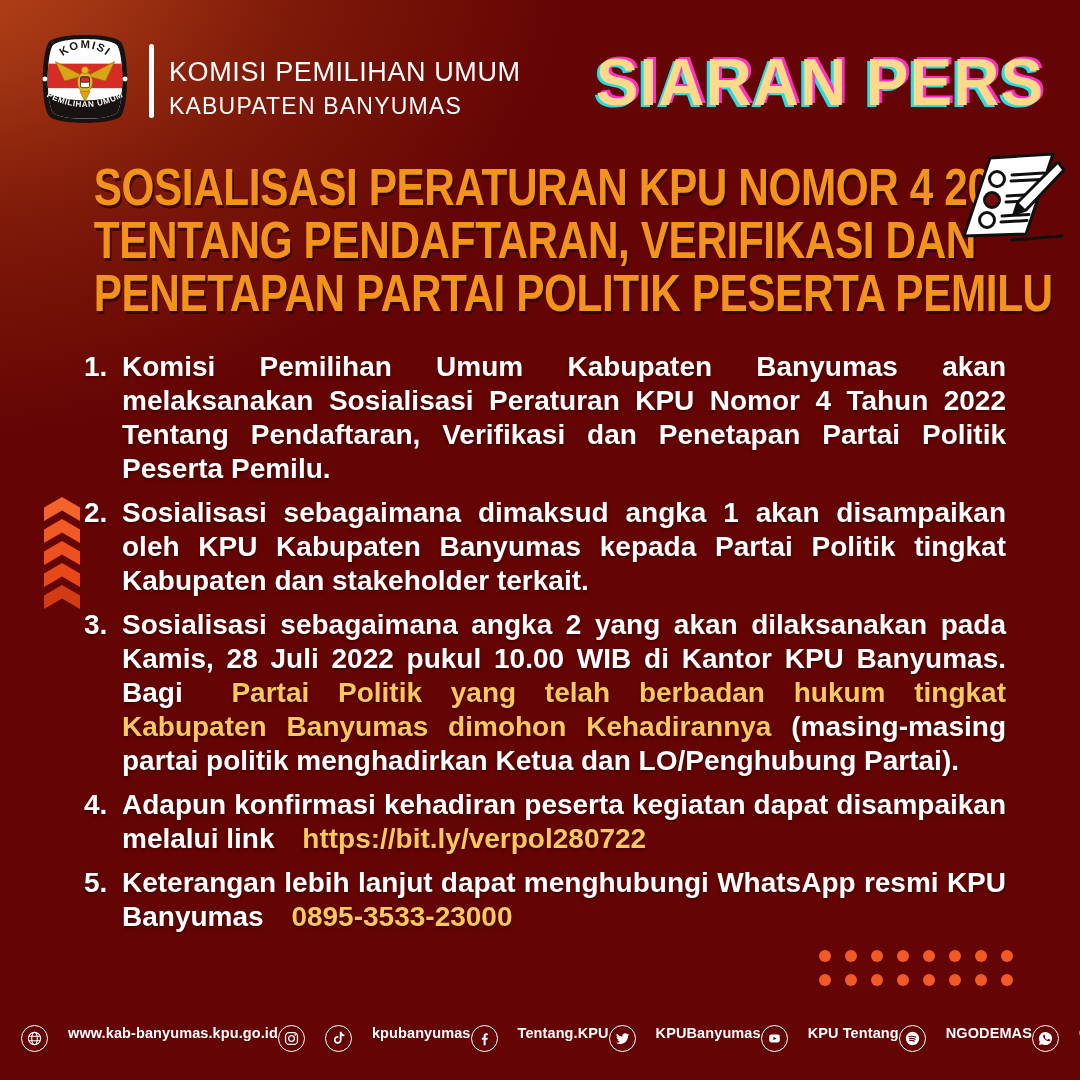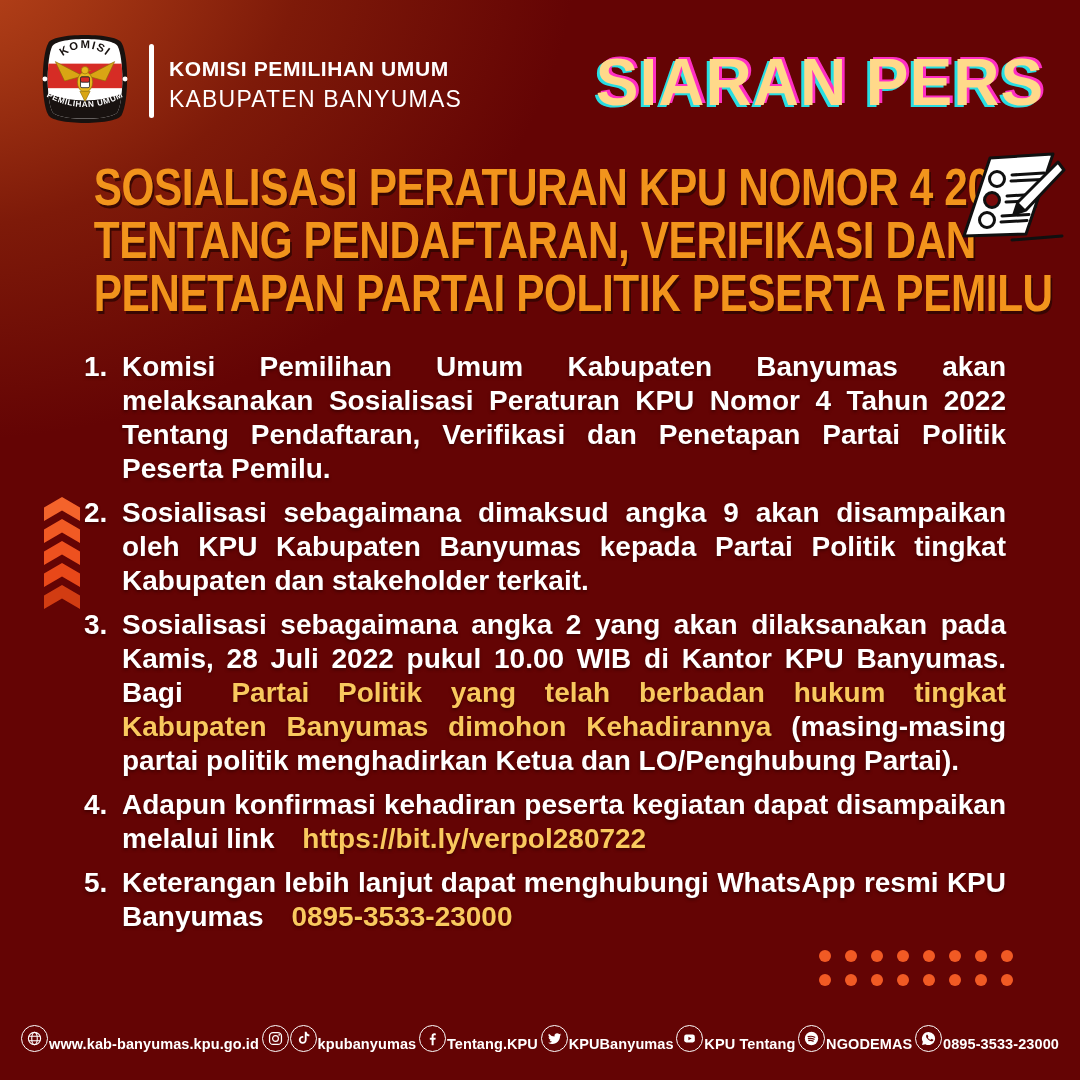--- a/index.html
+++ b/index.html
@@ -8,21 +8,21 @@
     font-family:"Liberation Sans",sans-serif;
     background:
       radial-gradient(ellipse 980px 760px at -70px -60px,
         #c1491d 0%, #a23513 18%, #7e1a09 38%, rgba(100,4,4,0) 66%),
       #640404;
   }
   
   .logo{position:absolute;left:33px;top:34px;width:104px;height:92px;}
   .divider{position:absolute;left:149px;top:44px;width:5px;height:74px;background:#fff;border-radius:3px;}
   .org{position:absolute;left:169px;top:57px;color:#fff;}
-  .org-1{font-size:21px;font-weight:bold;letter-spacing:.6px;}
+  .org-1{font-size:27px;font-weight:normal;letter-spacing:.6px;}
   .org-2{font-size:23px;font-weight:400;letter-spacing:1.2px;margin-top:5px;}
   .banner{
     position:absolute;right:36px;top:44px;
     font-size:66px;font-weight:bold;letter-spacing:1px;color:#ffd98a;
     text-shadow:3px -2px 0 #ff2ec4,-3px 2px 0 #27dde2;
     transform:scaleX(.97);transform-origin:100% 50%;white-space:nowrap;
   }
   
   .headline{position:absolute;left:10px;top:161px;width:985px;text-align:center;color:#f2941c;}
   .headline-line{
@@ -48,21 +48,21 @@
   }
   .dots{position:absolute;left:819px;top:950px;display:grid;
     grid-template-columns:repeat(8,12px);grid-auto-rows:12px;column-gap:14px;row-gap:12px;}
   .dot{width:12px;height:12px;border-radius:50%;}
   
   .footer{
     position:absolute;left:0;right:0;top:1014px;height:48px;
     display:flex;align-items:center;justify-content:space-between;
     padding:0 21px;color:#fff;
   }
-  .f-group{display:flex;align-items:flex-end;gap:1px;}
+  .f-group{display:flex;align-items:flex-start;gap:20px;}
   .f-icon{
     width:27px;height:27px;border-radius:50%;border:1.6px solid #fff;
     display:flex;align-items:center;justify-content:center;flex:none;box-sizing:border-box;
   }
   .f-icon svg{width:17px;height:17px;display:block;}
   .f-label{font-size:14.5px;font-weight:bold;letter-spacing:.1px;white-space:nowrap;}
 </style>
 </head>
 <body>
 
@@ -139,21 +139,21 @@
     </g>
   </svg>
 
   <div class="list" id="list">
       <div class="list-item" style="margin-bottom: 10px;">
         <div class="num">1.</div>
         <div class="body-text"><span>Komisi Pemilihan Umum Kabupaten Banyumas akan melaksanakan Sosialisasi Peraturan KPU Nomor 4 Tahun 2022 Tentang Pendaftaran, Verifikasi dan Penetapan Partai Politik Peserta Pemilu.</span></div>
       </div>
       <div class="list-item" style="margin-bottom: 10px;">
         <div class="num">2.</div>
-        <div class="body-text"><span>Sosialisasi sebagaimana dimaksud angka 9 akan disampaikan oleh KPU Kabupaten Banyumas kepada Partai Politik tingkat Kabupaten dan stakeholder terkait.</span></div>
+        <div class="body-text"><span>Sosialisasi sebagaimana dimaksud angka 1 akan disampaikan oleh KPU Kabupaten Banyumas kepada Partai Politik tingkat Kabupaten dan stakeholder terkait.</span></div>
       </div>
       <div class="list-item" style="margin-bottom: 10px;">
         <div class="num">3.</div>
         <div class="body-text"><span>Sosialisasi sebagaimana angka 2 yang akan dilaksanakan pada Kamis, 28 Juli 2022 pukul 10.00 WIB di Kantor KPU Banyumas. Bagi </span><span class="hl">Partai Politik yang telah berbadan hukum tingkat Kabupaten Banyumas dimohon Kehadirannya</span><span> (masing-masing partai politik menghadirkan Ketua dan LO/Penghubung Partai).</span></div>
       </div>
       <div class="list-item" style="margin-bottom: 10px;">
         <div class="num">4.</div>
         <div class="body-text"><span>Adapun konfirmasi kehadiran peserta kegiatan dapat disampaikan melalui link </span><span class="hl">https://bit.ly/verpol280722</span></div>
       </div>
       <div class="list-item">

